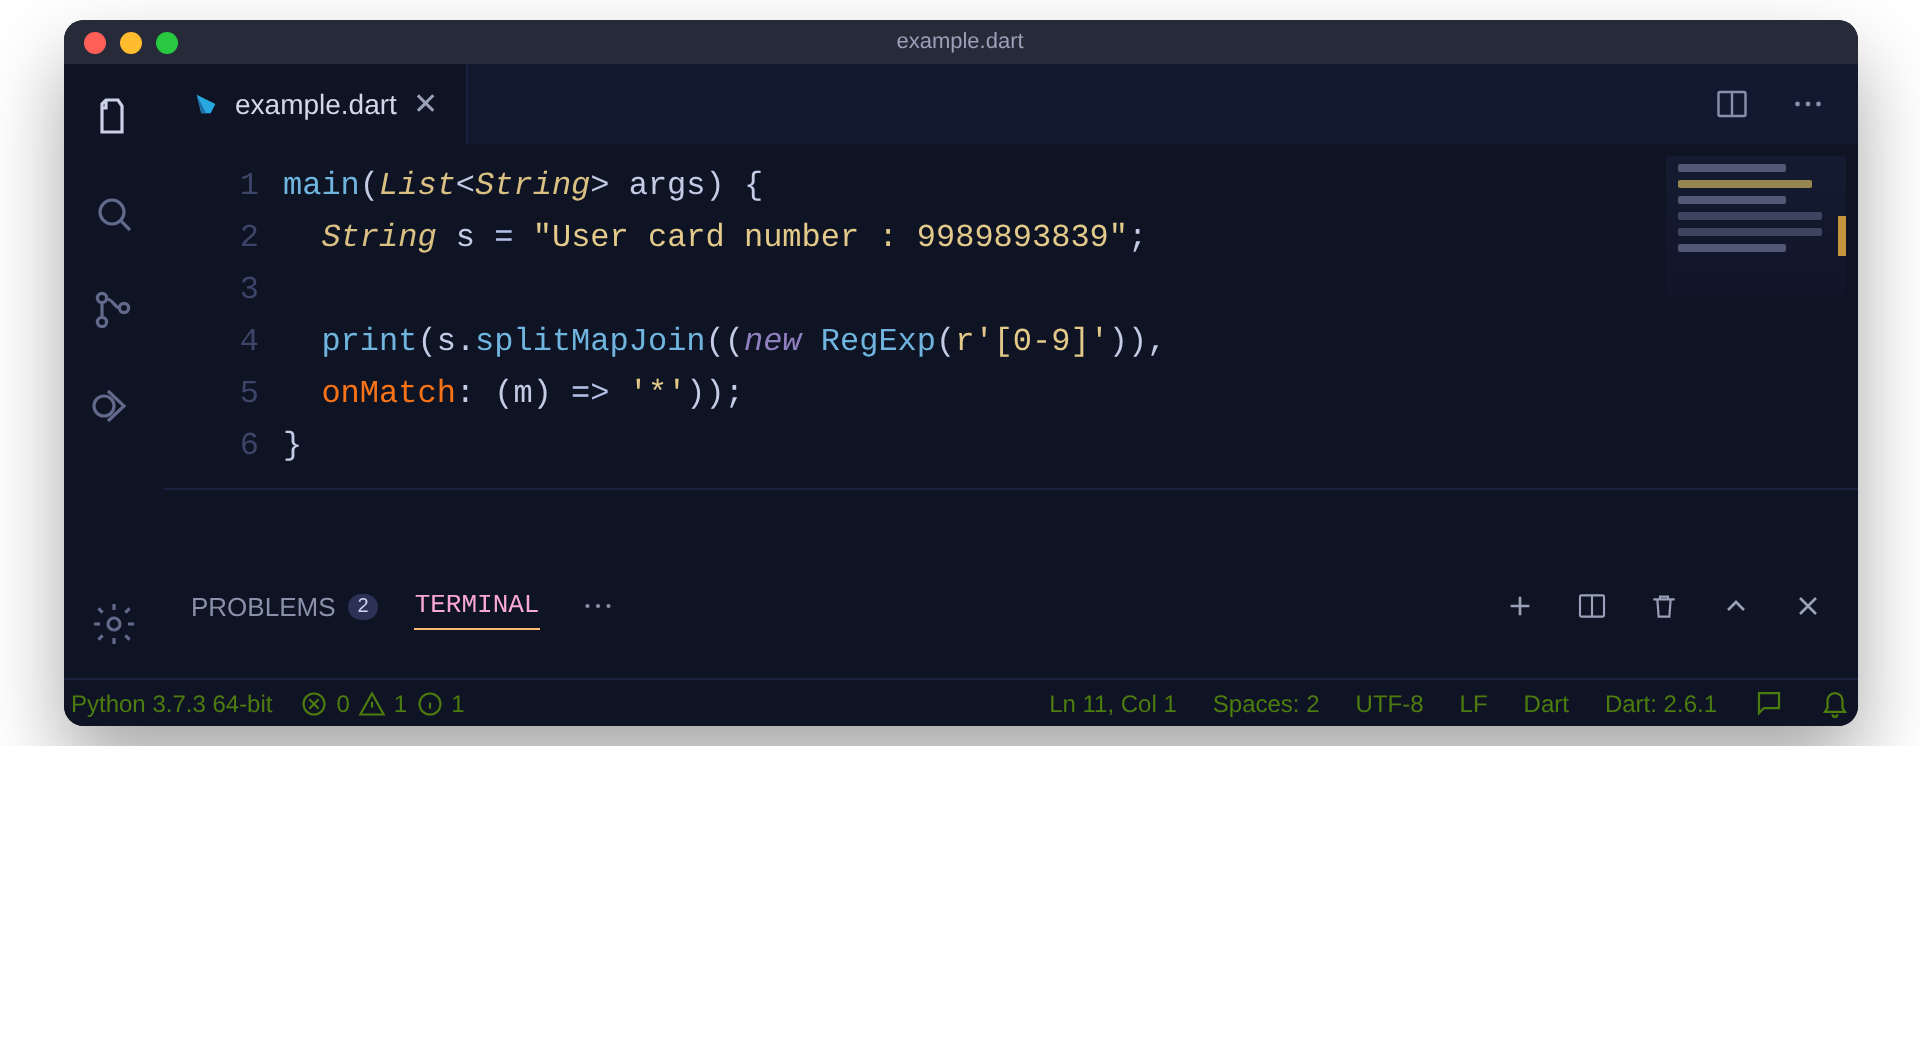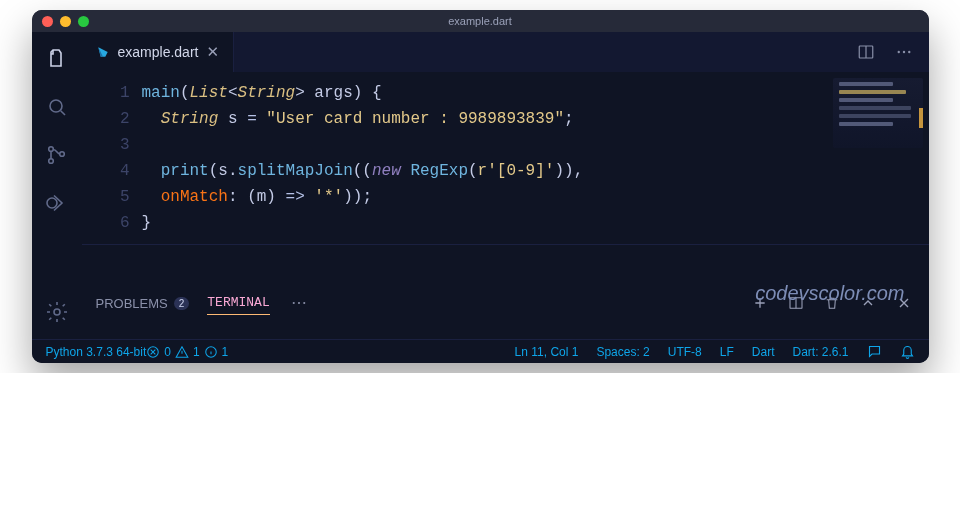--- a/index.html
+++ b/index.html
@@ -182,24 +182,25 @@
     color:#7d8db6; font-size:20px;
     pointer-events:none;
   }
 
   
   .statusbar {
     height: 24px;
     background: #0f1424;
     border-top: 1px solid #1a2040;
     display:flex; align-items:center;
-    padding: 0 14px;
+    padding: 0 4px;
     font-family: -apple-system, sans-serif;
     font-size: 12px;
-    color:#0ea5e9;
+    color:#4d7c0f;
+    gap:14px;
   }
   .statusbar .right { margin-left:auto; display:flex; align-items:center; gap:18px; }
   .sb-item { display:flex; align-items:center; gap:4px; cursor:pointer;}
   svg { display:block; }
 </style>
 </head>
 <body>
 
 <div class="window">
 
@@ -344,21 +345,20 @@
                   <path d="m6 15 6-6 6 6"></path>
                 </svg>
             </span>
             <span class="icon-btn">
               <svg width="16" height="16" viewBox="0 0 24 24" fill="none" stroke="currentColor" stroke-width="2">
                   <path d="M6 6l12 12M18 6 6 18"></path>
                 </svg>
             </span>
           </div>
         </div>
-        <div class="watermark">codevscolor.com</div>
       </div>
 
     </div>
   </div>
 
   <div class="statusbar">
     <div class="sb-item">
         <span>Python 3.7.3 64-bit</span>
       </div>
     <div class="sb-item">

